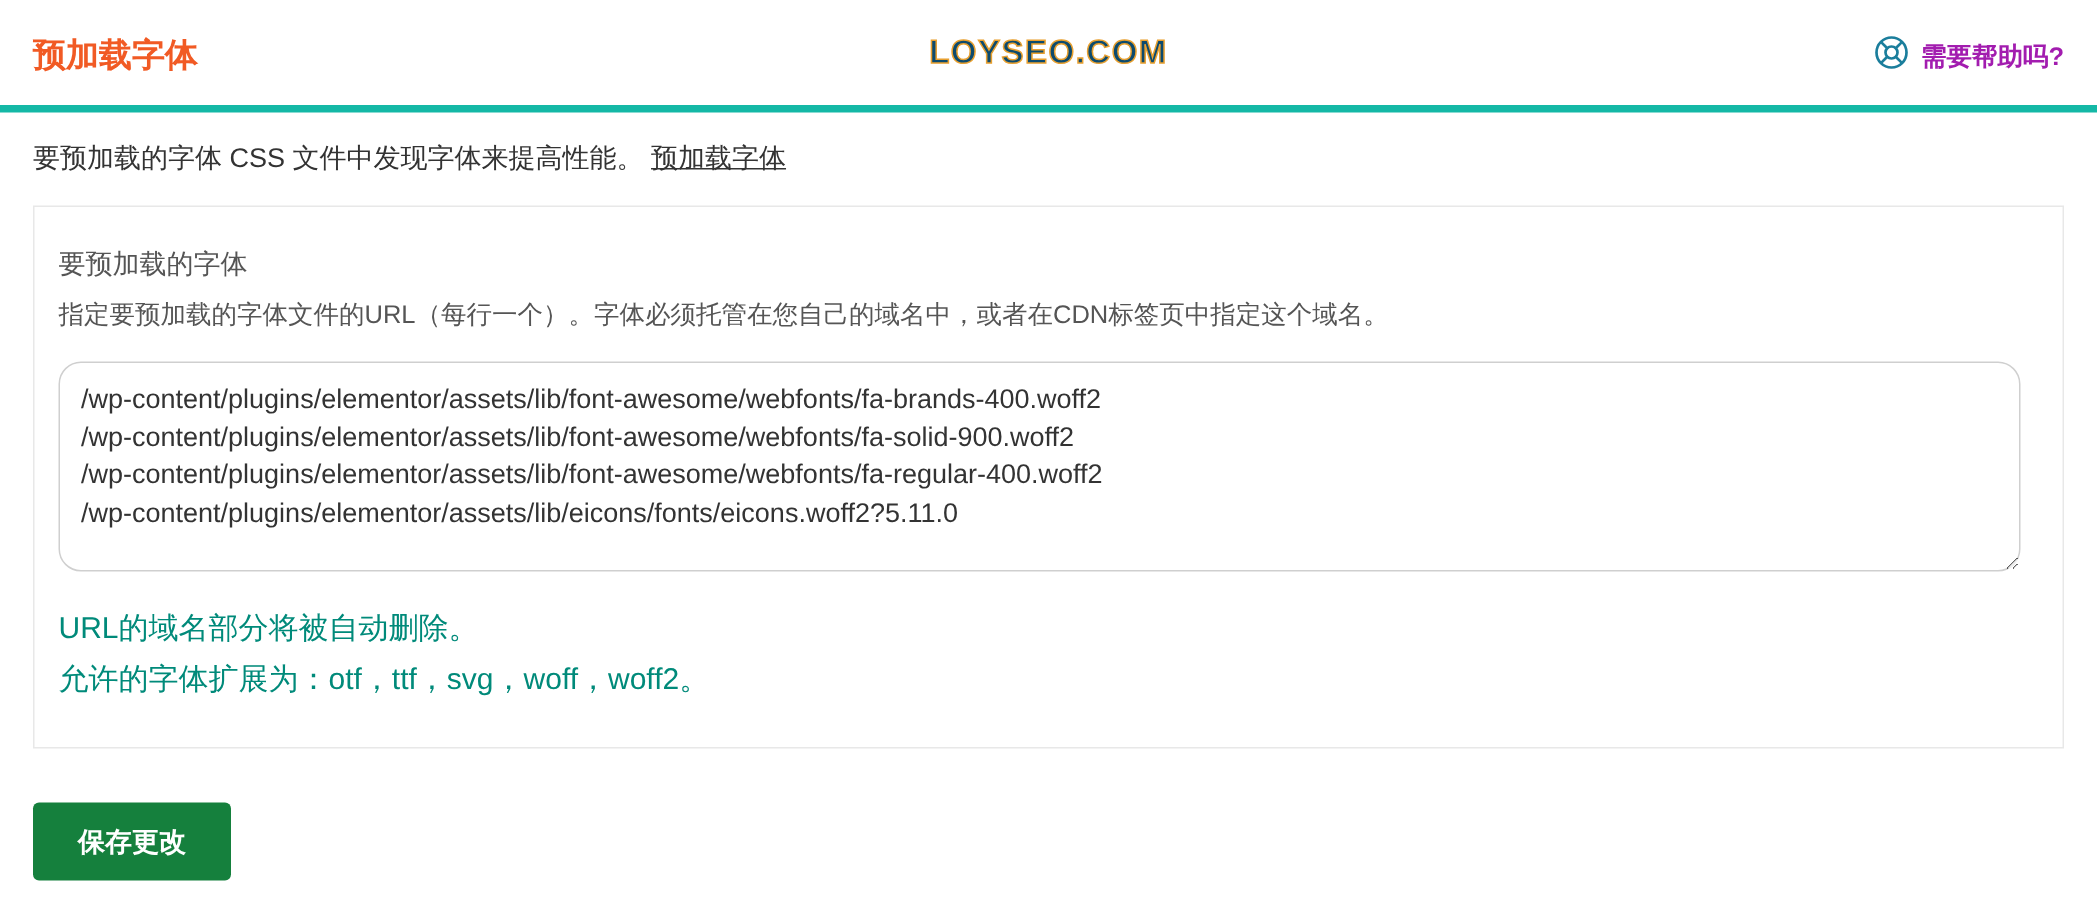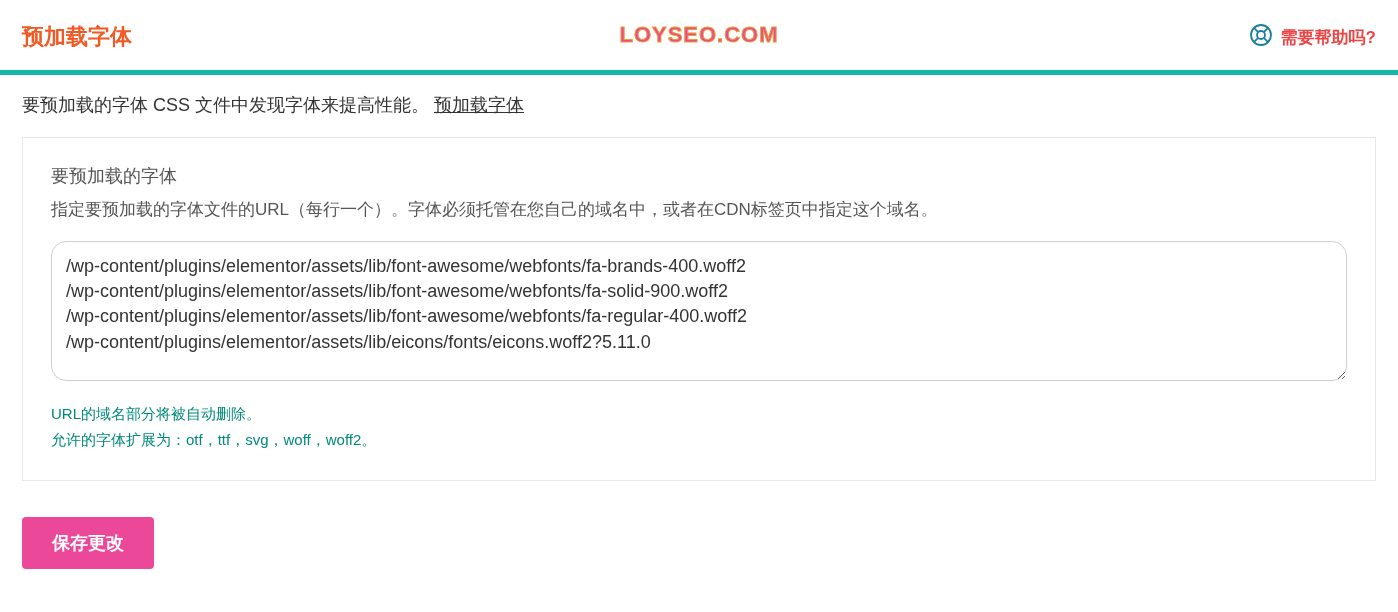--- a/index.html
+++ b/index.html
@@ -28,29 +28,29 @@
       color: #f15a24;
     }
     .watermark {
       position: absolute;
       left: 50%;
       transform: translateX(-50%);
       top: 22px;
       font-size: 22px;
       font-weight: 700;
       letter-spacing: 1px;
-      color: #ec4899;
+      color: #0c4a6e;
       -webkit-text-stroke: 1px #e8a030;
       text-stroke: 1px #e8a030;
     }
     .help-link {
       display: flex;
       align-items: center;
       gap: 8px;
-      color: #ef4444;
+      color: #a21caf;
       font-size: 17px;
       font-weight: 600;
       cursor: pointer;
     }
     .help-link svg {
       width: 24px;
       height: 24px;
     }
     .description {
       padding: 18px 22px 20px 22px;
@@ -58,21 +58,21 @@
       color: #333;
     }
     .description .learn-more {
       color: #333;
       text-decoration: underline;
       cursor: pointer;
     }
     .form-box {
       margin: 0 22px 0 22px;
       border: 1px solid #e8e8e8;
-      padding: 26px 28px 28px 28px;
+      padding: 26px 28px 28px 16px;
       background: #fff;
     }
     .form-label {
       font-size: 18px;
       color: #555;
       margin-bottom: 10px;
     }
     .form-help {
       font-size: 17px;
       color: #555;
@@ -86,29 +86,29 @@
       padding: 12px 14px;
       font-size: 18px;
       line-height: 1.4;
       font-family: inherit;
       color: #333;
       resize: both;
       outline: none;
     }
     .hint-green {
       margin-top: 16px;
-      font-size: 15px;
+      font-size: 20px;
       color: #008a7a;
       line-height: 1.7;
     }
     .save-row {
       padding: 36px 22px 22px 22px;
     }
     .save-btn {
-      background: #ec4899;
+      background: #15803d;
       color: #fff;
       border: none;
       border-radius: 4px;
       padding: 14px 30px;
       font-size: 18px;
       font-weight: 600;
       cursor: pointer;
       font-family: inherit;
     }
   </style>

